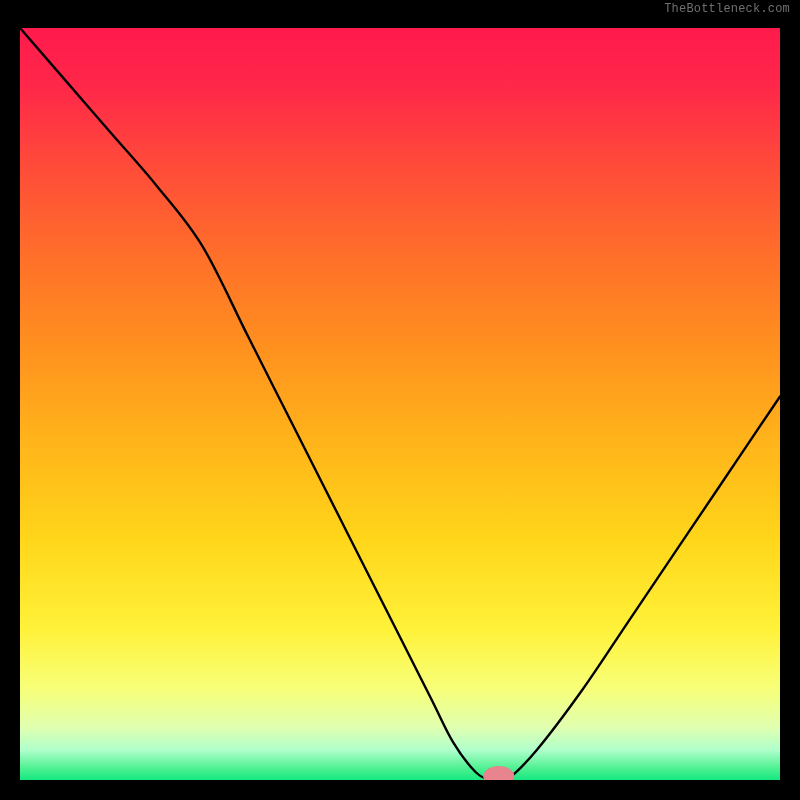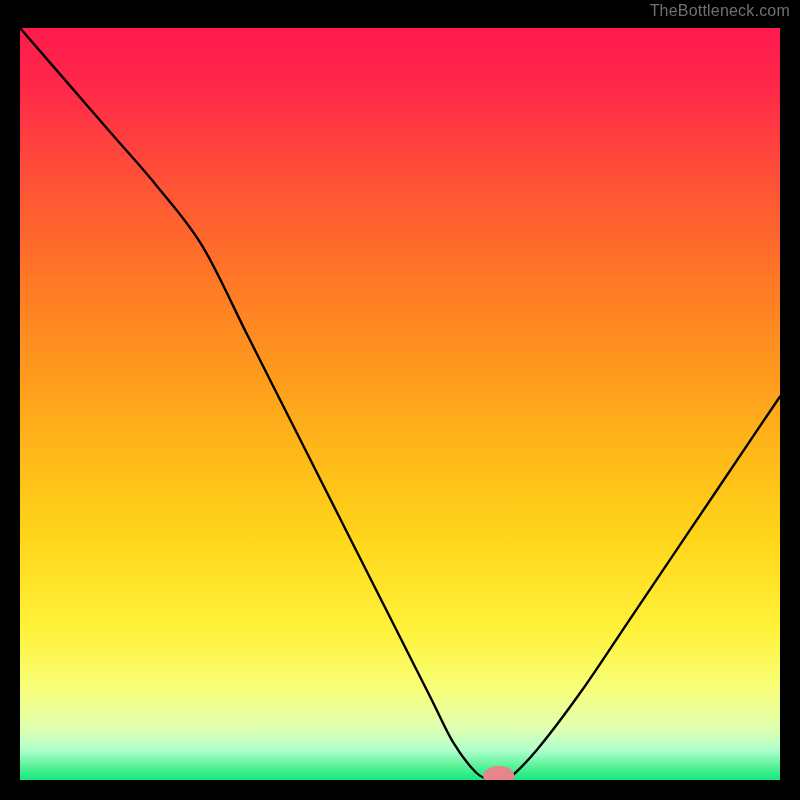--- a/index.html
+++ b/index.html
@@ -15,24 +15,25 @@
     position: relative;
     width: 800px;
     height: 800px;
     background: #000;
   }
   .watermark {
     position: absolute;
     top: 2px;
     right: 10px;
     color: #707070;
-    font-size: 16px;
+    font-size: 12px;
     font-weight: 500;
     letter-spacing: 0.2px;
     z-index: 10;
+    font-family: Liberation Mono, monospace;
   }
   .plot {
     position: absolute;
     left: 20px;
     top: 28px;
     width: 760px;
     height: 752px;
   }
   svg { display: block; }
 </style>

